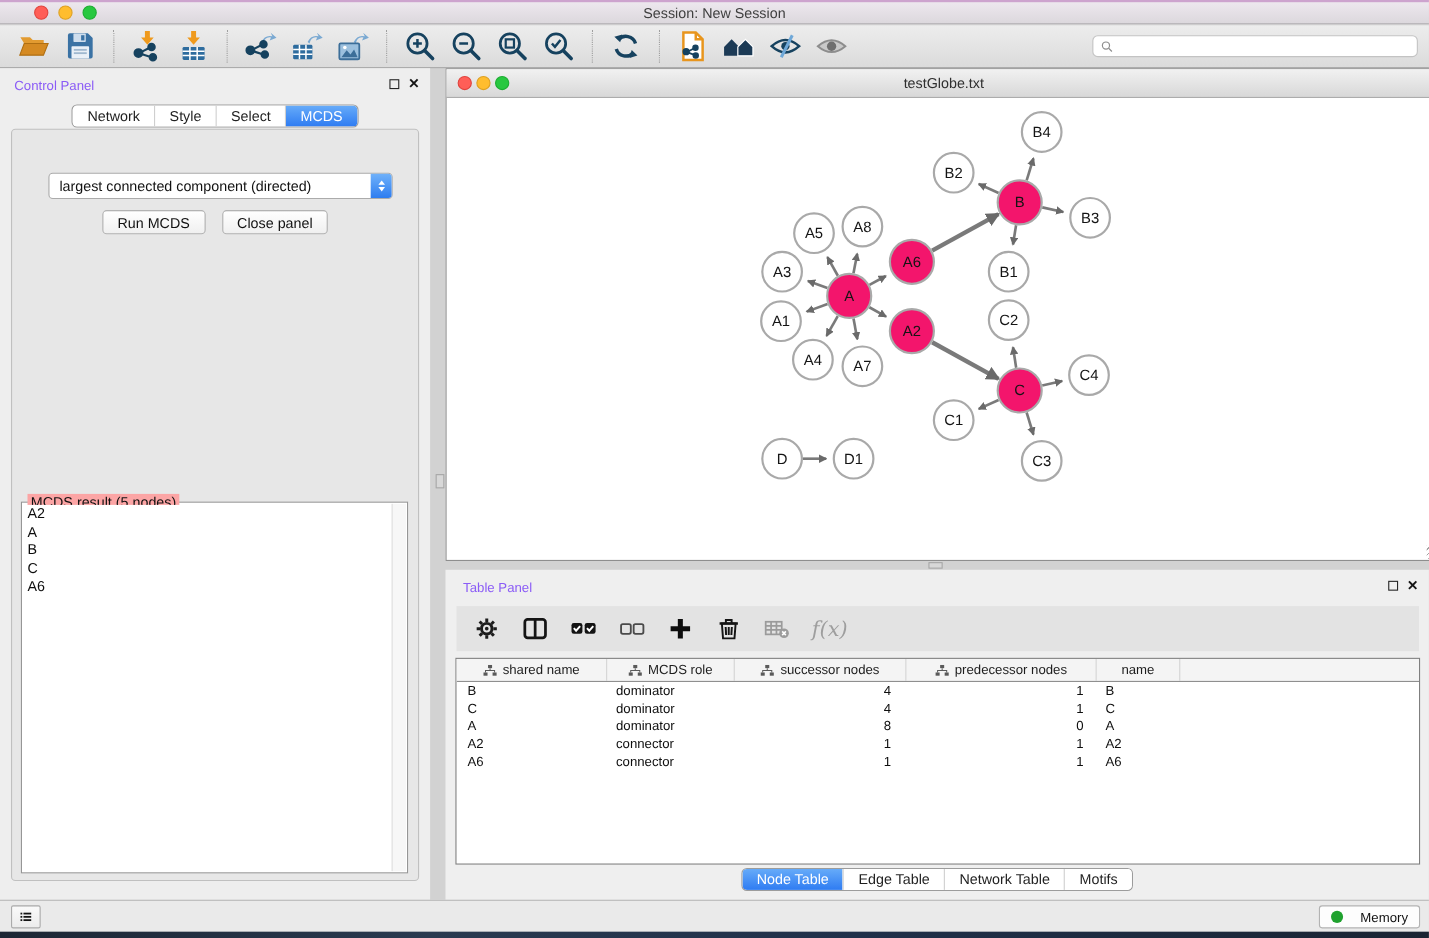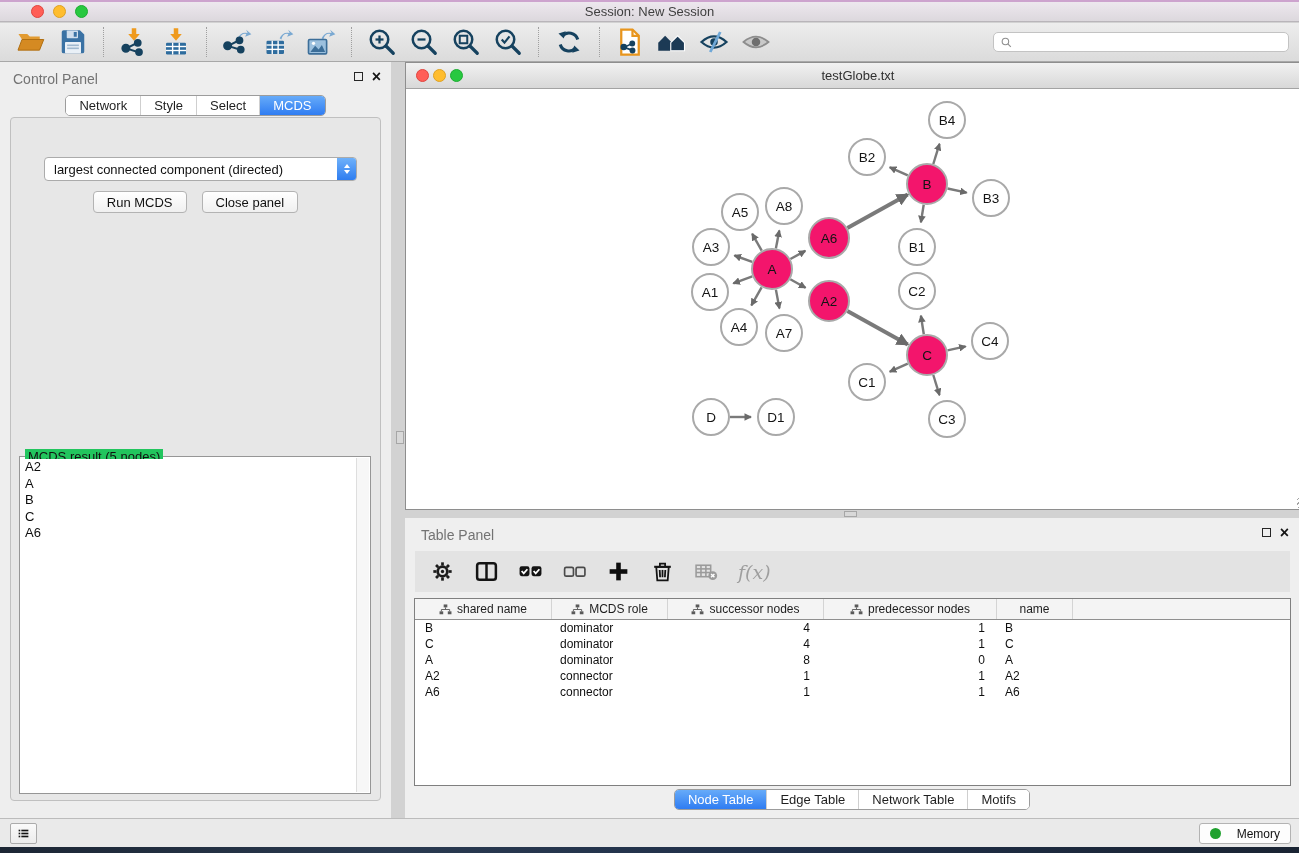--- a/index.html
+++ b/index.html
@@ -26,21 +26,21 @@
   .ic{width:30px;height:30px;display:block;}
   .tb-sep{width:1px;height:30px;border-left:1px dotted #9f9f9f;margin:0 9px;}
   .tb-spacer{flex:1;}
   .searchbox{width:296px;height:20px;background:#fff;border:1px solid #c3c3c3;border-radius:5px;
     display:flex;align-items:center;padding:0 6px;}
   .searchbox svg{width:13px;height:13px;}
   .searchbox input{flex:1;border:none;outline:none;font-size:12px;background:transparent;padding-left:4px;}
 
   
   #control-panel{position:absolute;left:0;top:62px;width:391px;height:756px;background:#eeeeee;}
-  .panel-title{position:absolute;left:13px;top:9px;font-size:14px;color:#737373;}
+  .panel-title{position:absolute;left:13px;top:9px;font-size:12px;color:#8b5cf6;}
   .win-btns{position:absolute;right:10px;top:9px;display:flex;gap:9px;align-items:center;}
   .win-sq{width:9px;height:9px;border:1.7px solid #262626;display:inline-block;}
   .win-x{font-size:16px;font-weight:bold;color:#141414;line-height:11px;}
 
   .seg{display:inline-flex;height:21px;border:1px solid #9c9c9c;border-radius:5px;background:#fff;overflow:hidden;}
   .seg-btn{border:none;background:#fff;font-size:13px;color:#1f1f1f;padding:0 13px;
     border-left:1px solid #cfcfcf;line-height:19px;}
   .seg-btn:first-child{border-left:none;}
   .seg-btn.sel{background:linear-gradient(#66abf9,#2f7cf2);color:#fff;}
 
@@ -53,21 +53,21 @@
   .dd-text{flex:1;font-size:13px;color:#111;padding-left:9px;white-space:nowrap;overflow:hidden;}
   .dd-step{width:19px;align-self:stretch;background:linear-gradient(#6fb1fa,#2e7df0);
     border-radius:0 3px 3px 0;display:flex;flex-direction:column;align-items:center;justify-content:center;gap:2px;}
   .tri-up{width:0;height:0;border-left:3.5px solid transparent;border-right:3.5px solid transparent;border-bottom:4.5px solid #fff;}
   .tri-dn{width:0;height:0;border-left:3.5px solid transparent;border-right:3.5px solid transparent;border-top:4.5px solid #fff;}
   .btn-row{position:absolute;top:73px;left:0;width:100%;display:flex;justify-content:center;gap:15px;}
   .mac-btn{height:22px;background:linear-gradient(#fff,#f0f0f0);border:1px solid #b3b3b3;
     border-radius:4px;font-size:13px;color:#111;padding:0 13px;}
 
   .result-box{position:absolute;left:8px;right:9px;top:338px;bottom:6px;border:1px solid #969696;background:#fff;}
-  .result-legend{position:absolute;top:-8px;left:5px;background:#22c55e;padding:0 3px;font-size:13px;color:#111;}
+  .result-legend{position:absolute;top:-8px;left:5px;background:#fca5a5;padding:0 3px;font-size:13px;color:#111;}
   #mcds-list{position:absolute;left:1px;top:2px;right:15px;bottom:1px;background:#fff;overflow:hidden;}
   .mcds-item{font-size:13px;line-height:16.5px;padding-left:4px;color:#0d0d0d;}
   .result-scroll{position:absolute;top:1px;bottom:1px;right:1px;width:13px;background:#f7f7f7;border-left:1px solid #dedede;}
 
   
   #network-window{position:absolute;left:405px;top:62px;width:906px;height:448px;
     border:1px solid #8e8e8e;background:#fff;}
   .net-titlebar{position:absolute;left:0;top:0;right:0;height:26px;
     background:linear-gradient(#f1f1f1,#d8d8d8);border-bottom:1px solid #a3a3a3;}
   .net-tl{width:13px;height:13px;border-radius:50%;position:absolute;top:6px;}

